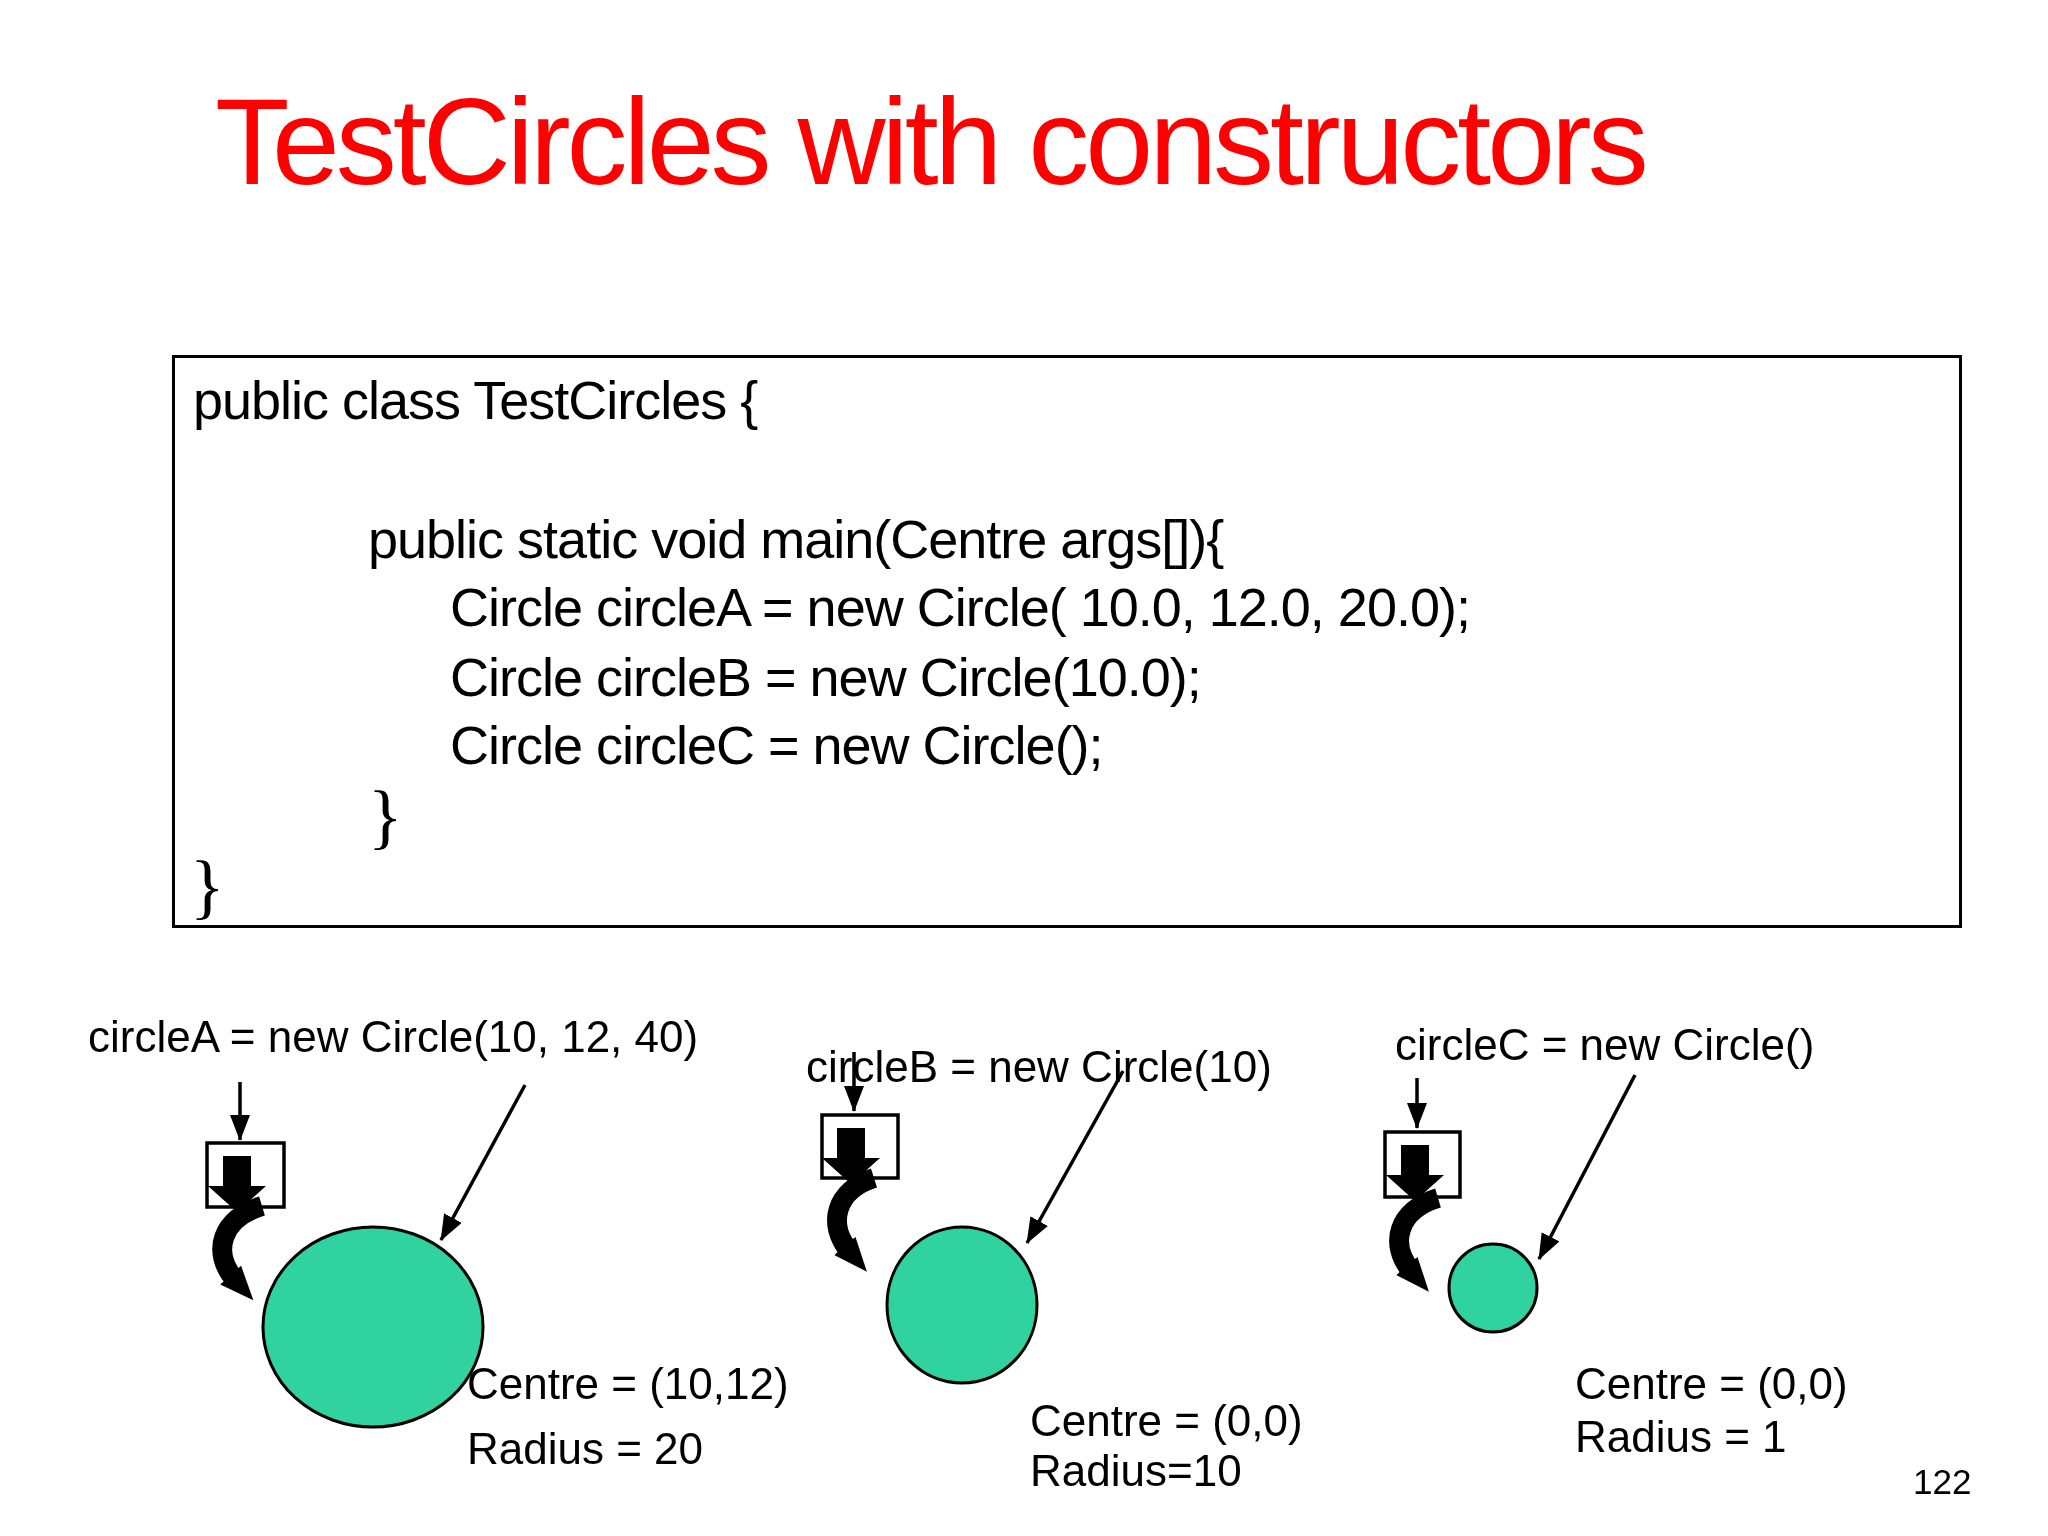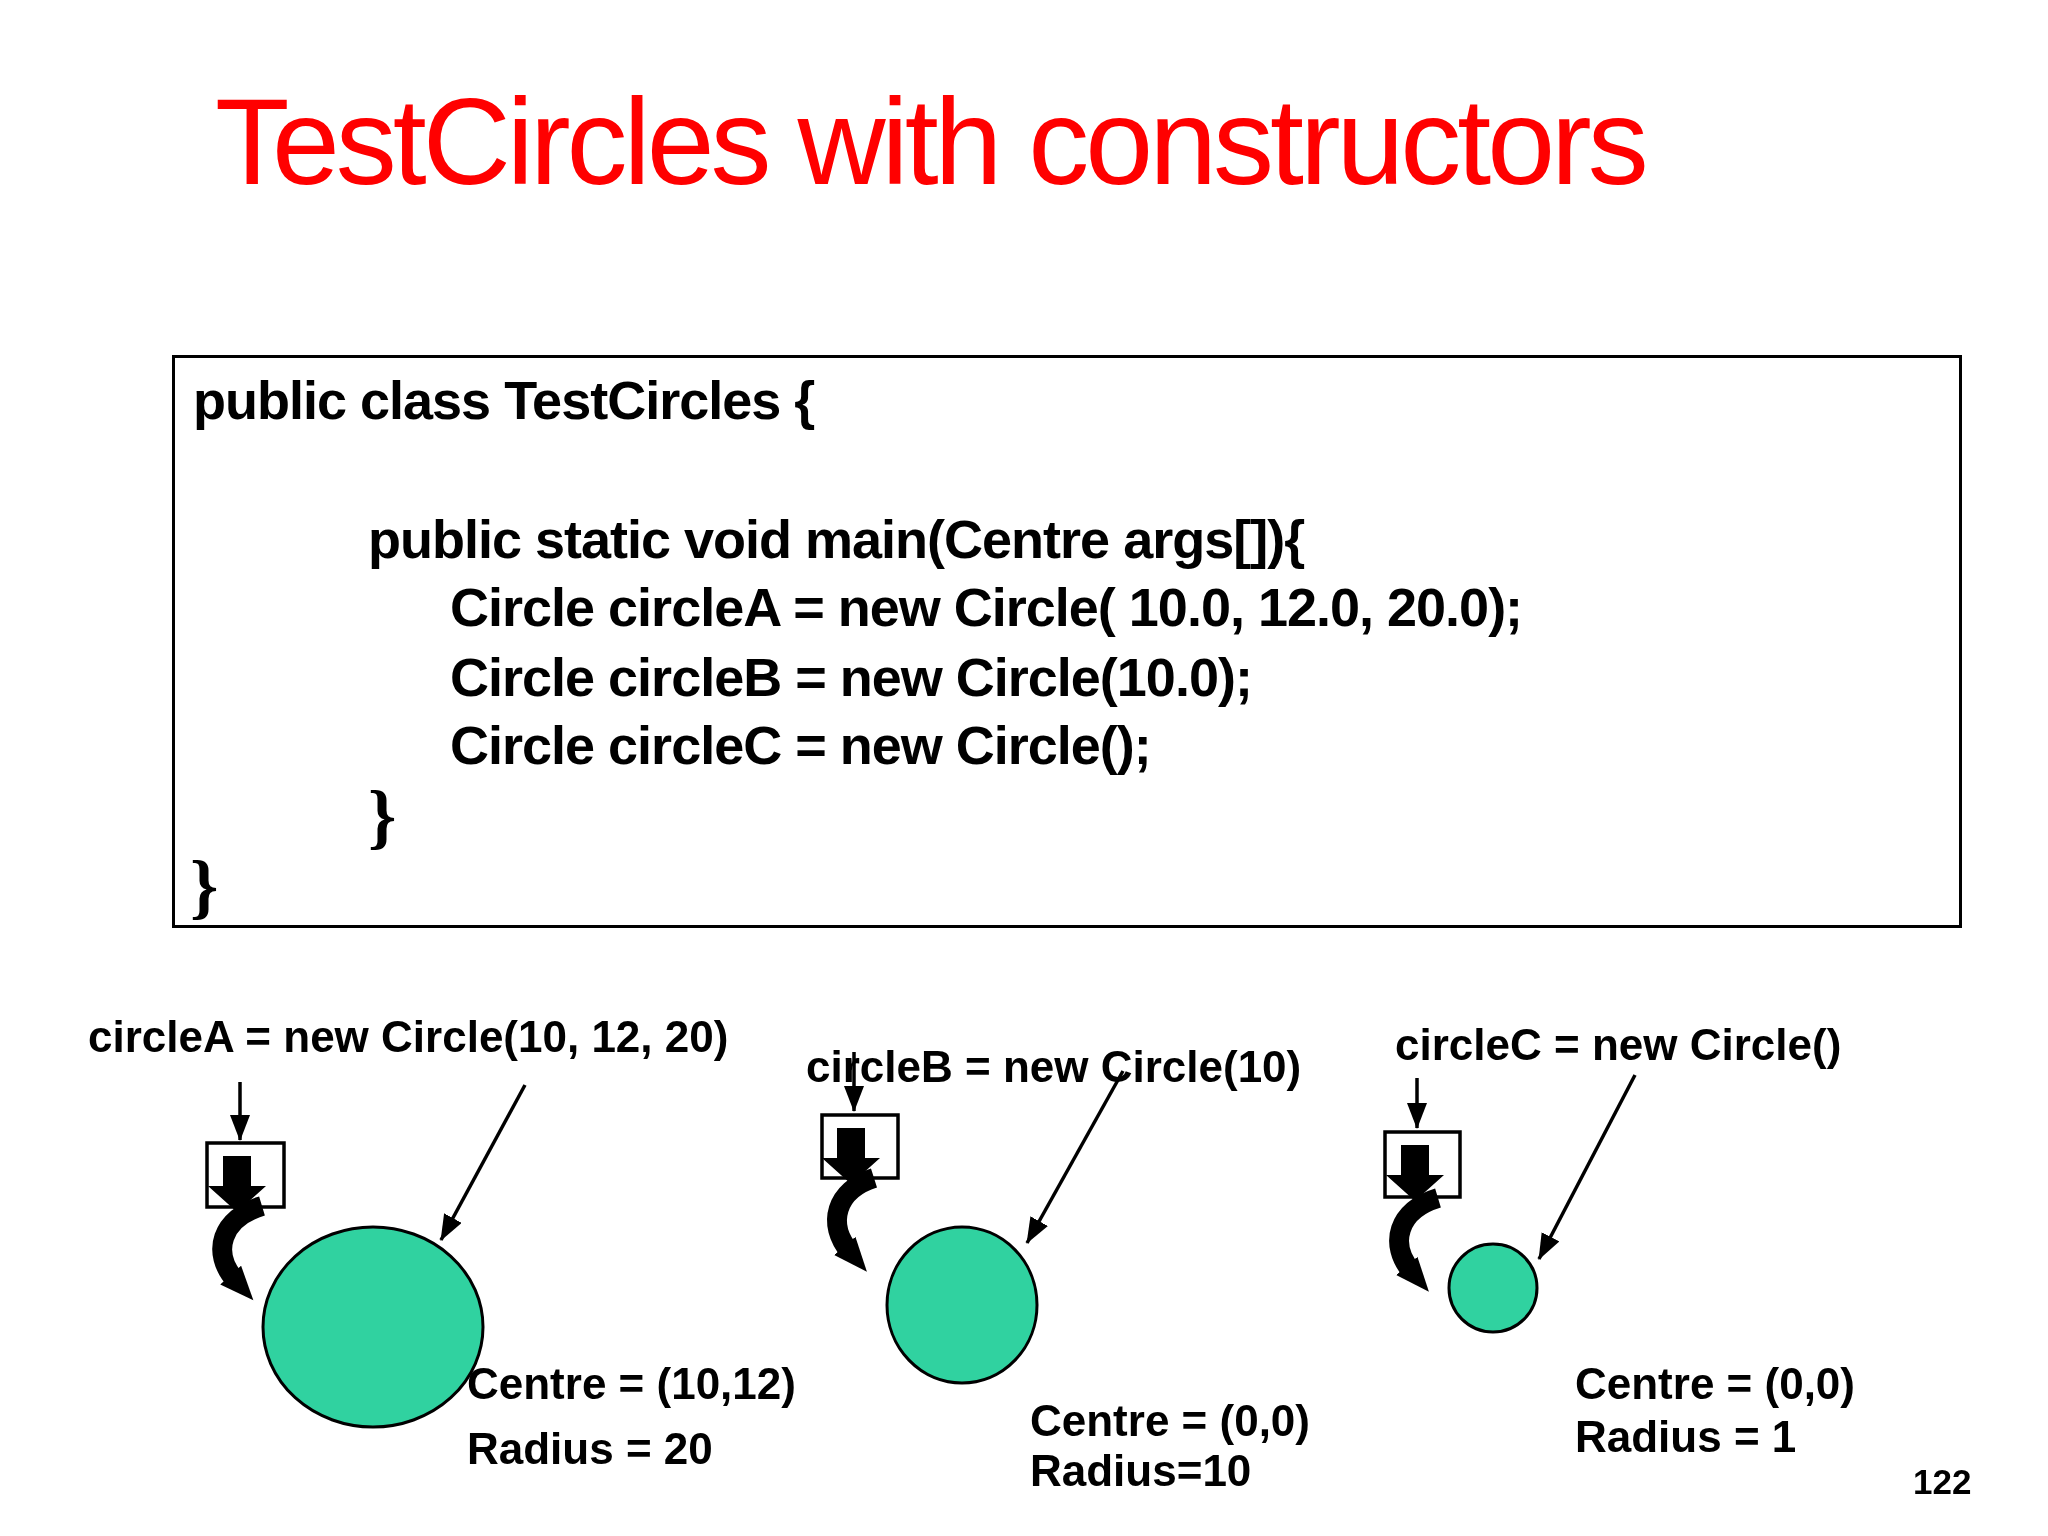--- a/index.html
+++ b/index.html
@@ -9,21 +9,21 @@
   }
   *{margin:0;padding:0;box-sizing:border-box;}
   html,body{background:#ffffff;}
   body{
     width:2048px;height:1536px;
     position:relative;
     font-family:"Liberation Sans", sans-serif;
     color:var(--ink);
     overflow:hidden;
   }
-  .abs{position:absolute;white-space:pre;font-weight:bold;}
+  .abs{position:absolute;white-space:pre;}
   .slide-title{
     left:215px;top:81px;
     font-size:122px;line-height:1;
     letter-spacing:-4px;
     color:var(--title-red);
     font-weight:400;
   }
   .code-box{
     left:172px;top:355px;width:1790px;height:573px;
     border:3px solid var(--ink);
@@ -96,21 +96,21 @@
   <path class="curve-arrow" d="M 874,1178 C 836,1190 826,1224 850,1252" marker-end="url(#ahBig)"></path>
   <line class="thin-arrow" x1="1123" y1="1071" x2="1027" y2="1243" marker-end="url(#ah)"></line>
 
   <line class="thin-arrow" x1="1417" y1="1078" x2="1417" y2="1128" marker-end="url(#ah)"></line>
   <rect class="var-box" x="1385" y="1132" width="75" height="65"></rect>
   <polygon class="fat-arrow" points="1401,1145 1429,1145 1429,1175 1444,1175 1415,1201 1386,1175 1401,1175"></polygon>
   <path class="curve-arrow" d="M 1438,1198 C 1398,1210 1388,1244 1412,1272" marker-end="url(#ahBig)"></path>
   <line class="thin-arrow" x1="1635" y1="1075" x2="1539" y2="1259" marker-end="url(#ah)"></line>
 </svg>
 
-<div class="abs diag-label label-a">circleA = new Circle(10, 12, 20)</div>
+<div class="abs diag-label label-a">circleA = new Circle(10, 12, 40)</div>
 <div class="abs diag-label label-b">circleB = new Circle(10)</div>
 <div class="abs diag-label label-c">circleC = new Circle()</div>
 
 <div class="abs diag-label centre-a">Centre = (10,12)</div>
 <div class="abs diag-label radius-a">Radius = 20</div>
 <div class="abs diag-label centre-b">Centre = (0,0)</div>
 <div class="abs diag-label radius-b">Radius=10</div>
 <div class="abs diag-label centre-c">Centre = (0,0)</div>
 <div class="abs diag-label radius-c">Radius = 1</div>
 

